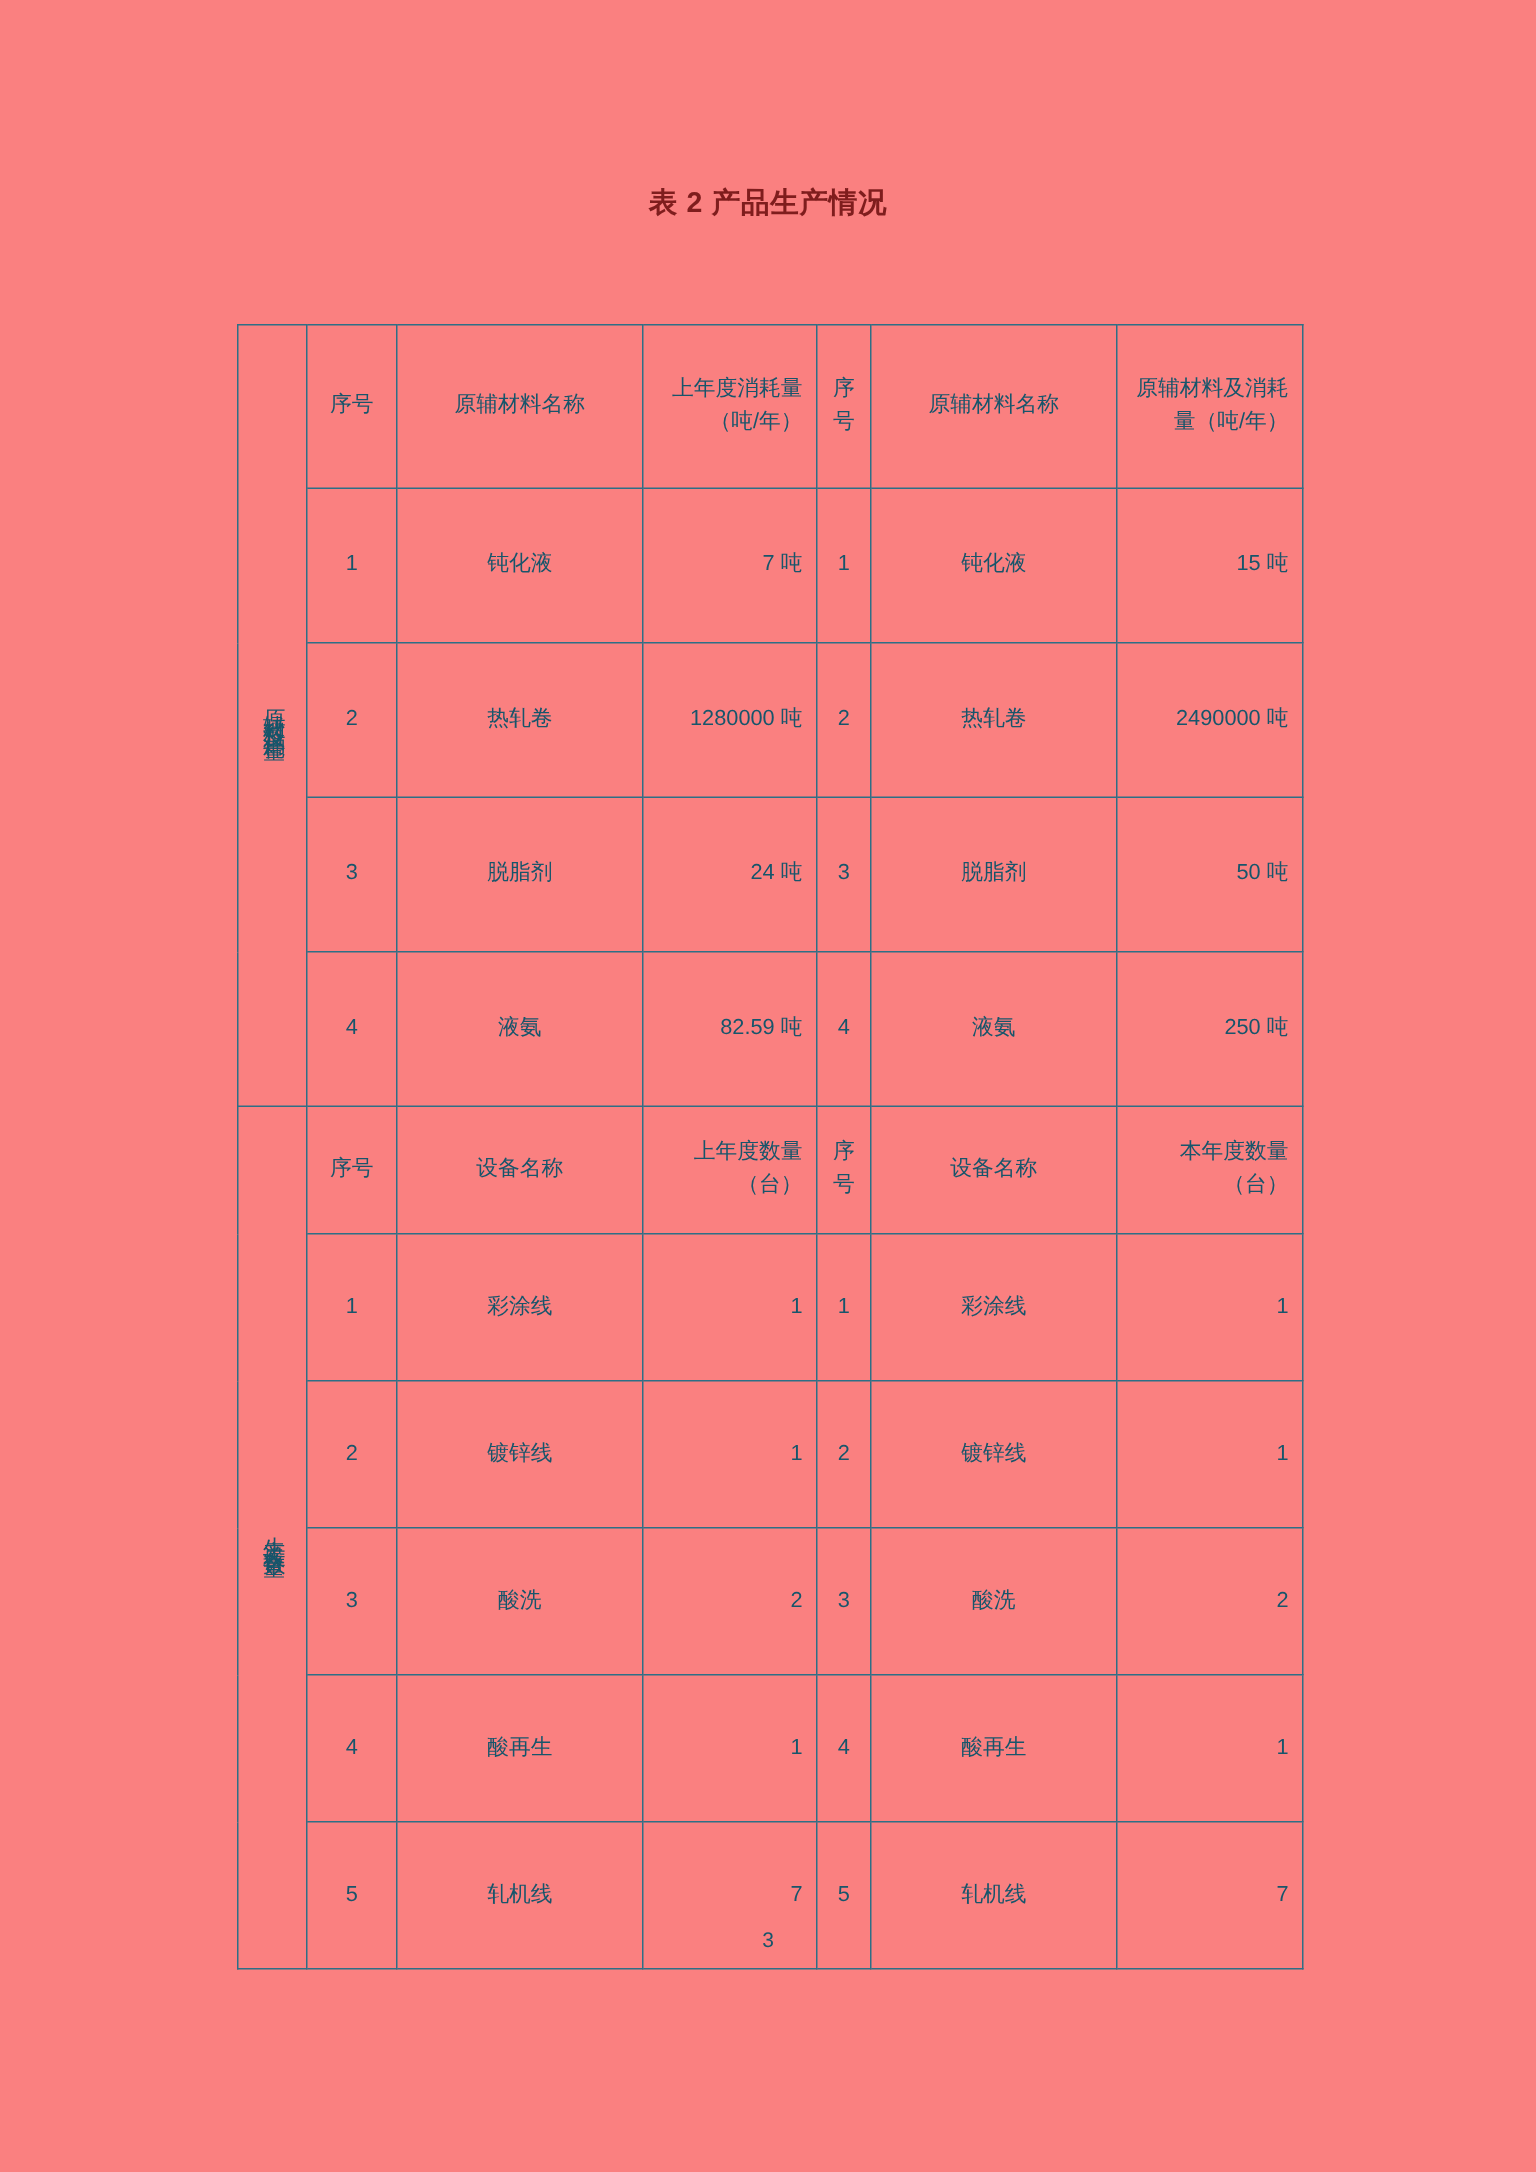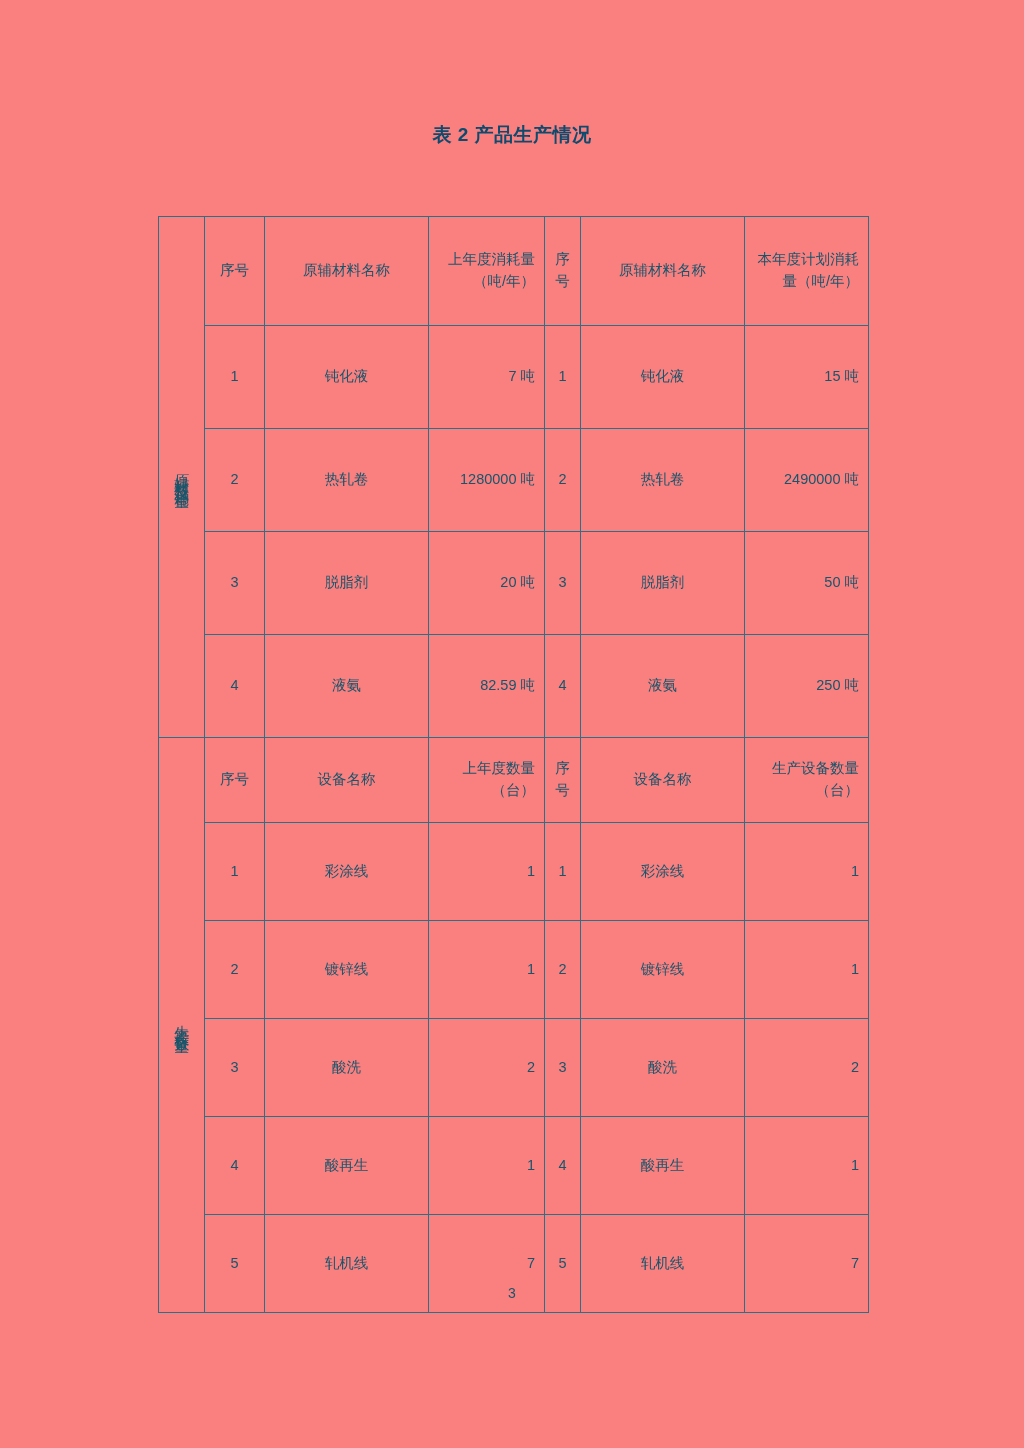--- a/index.html
+++ b/index.html
@@ -24,21 +24,21 @@
   }
   .doc-title {
     position: absolute;
     left: 0;
     top: 122px;
     width: 1024px;
     text-align: center;
     font-size: 19px;
     font-weight: bold;
     letter-spacing: 0.5px;
-    color: #0c4a6e;
+    color: #7f1d1d;
   }
   table.main-table {
     position: absolute;
     left: 158px;
     top: 216px;
     width: 710px;
     border-collapse: collapse;
     table-layout: fixed;
   }
   table.main-table td {
@@ -123,21 +123,21 @@
 
       <tr class="r-head">
         <td class="side-cell" rowspan="5">
           <span class="side-text">原辅材料及消耗量</span>
         </td>
         <td class="hdr">序号</td>
         <td class="hdr">原辅材料名称</td>
         <td class="hdr hdr-left">上年度消耗量（吨/年）</td>
         <td class="hdr">序号</td>
         <td class="hdr">原辅材料名称</td>
-        <td class="hdr hdr-left">本年度计划消耗量（吨/年）</td>
+        <td class="hdr hdr-left">原辅材料及消耗量（吨/年）</td>
       </tr>
 
       <tr class="r-body">
         <td class="num">1</td>
         <td class="txt">钝化液</td>
         <td class="val">7 吨</td>
         <td class="num">1</td>
         <td class="txt">钝化液</td>
         <td class="val">15 吨</td>
       </tr>
@@ -145,21 +145,21 @@
         <td class="num">2</td>
         <td class="txt">热轧卷</td>
         <td class="val">1280000 吨</td>
         <td class="num">2</td>
         <td class="txt">热轧卷</td>
         <td class="val">2490000 吨</td>
       </tr>
       <tr class="r-body">
         <td class="num">3</td>
         <td class="txt">脱脂剂</td>
-        <td class="val">20 吨</td>
+        <td class="val">24 吨</td>
         <td class="num">3</td>
         <td class="txt">脱脂剂</td>
         <td class="val">50 吨</td>
       </tr>
       <tr class="r-body">
         <td class="num">4</td>
         <td class="txt">液氨</td>
         <td class="val">82.59 吨</td>
         <td class="num">4</td>
         <td class="txt">液氨</td>
@@ -168,21 +168,21 @@
 
       <tr class="r-head2">
         <td class="side-cell" rowspan="6">
           <span class="side-text">生产设备数量</span>
         </td>
         <td class="hdr">序号</td>
         <td class="hdr">设备名称</td>
         <td class="hdr hdr-left">上年度数量（台）</td>
         <td class="hdr">序号</td>
         <td class="hdr">设备名称</td>
-        <td class="hdr hdr-left">生产设备数量（台）</td>
+        <td class="hdr hdr-left">本年度数量（台）</td>
       </tr>
       <tr class="r-body2">
         <td class="num">1</td>
         <td class="txt">彩涂线</td>
         <td class="val">1</td>
         <td class="num">1</td>
         <td class="txt">彩涂线</td>
         <td class="val">1</td>
       </tr>
       <tr class="r-body2">

